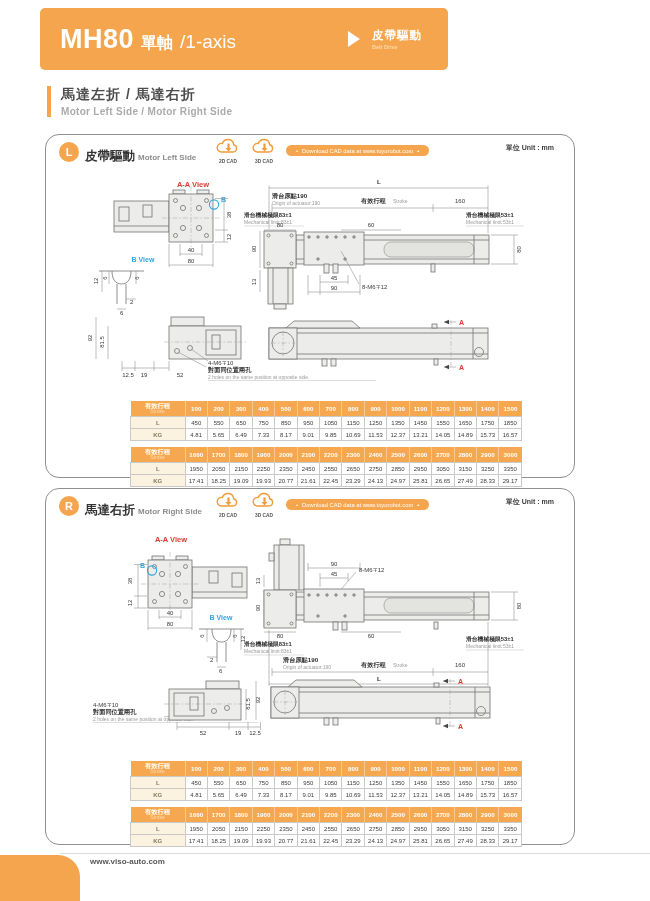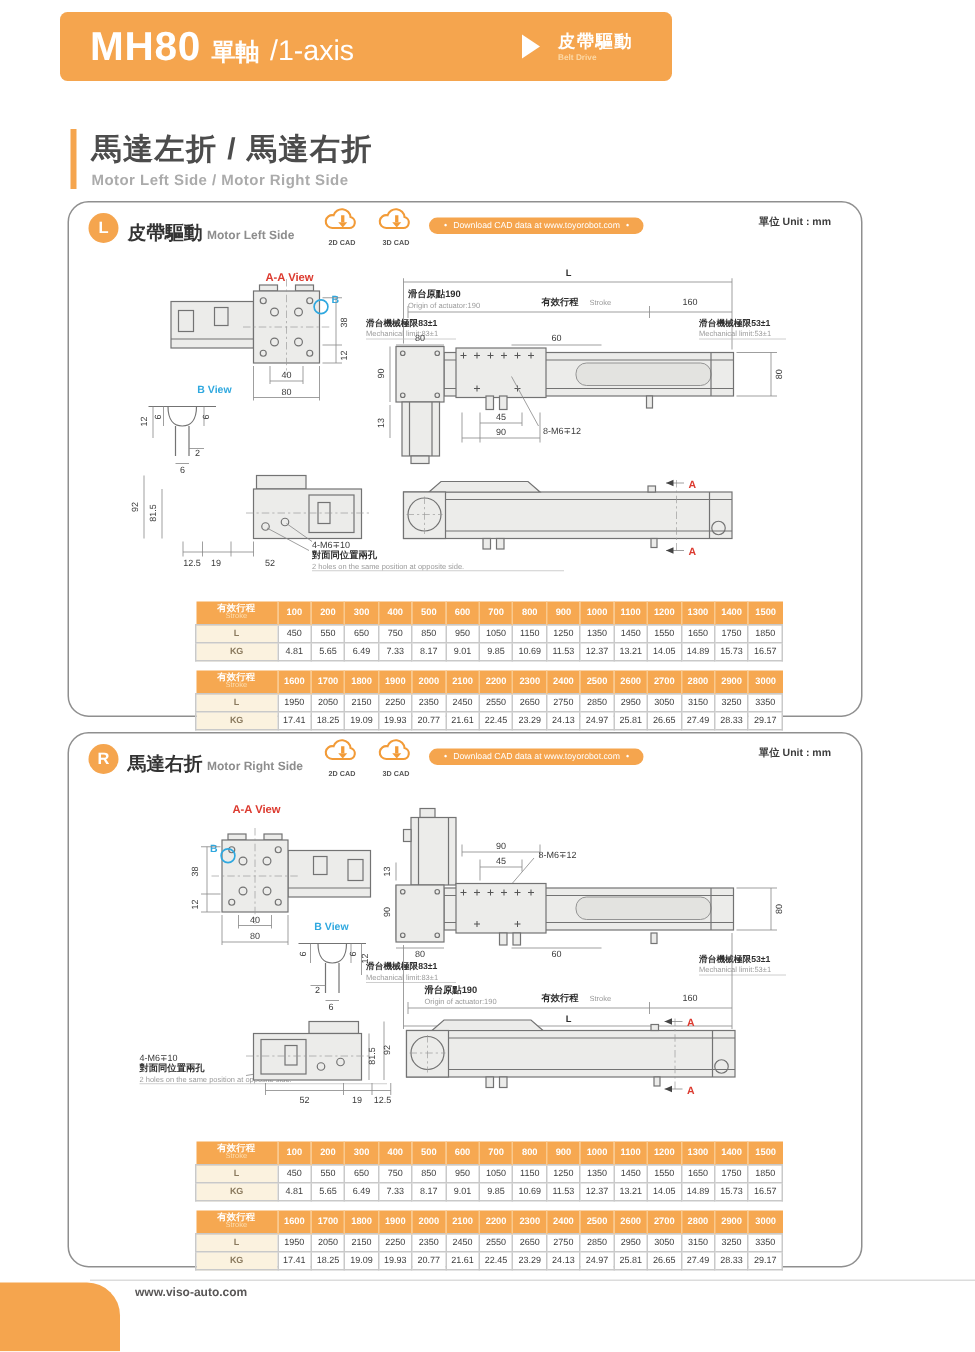--- a/index.html
+++ b/index.html
@@ -1,31 +1,31 @@
 <!DOCTYPE html>
 <html><head>
 <meta charset="utf-8">
 <style>
   html,body{margin:0;padding:0;background:#fff;}
   .page{position:relative;width:650px;height:901px;background:#fff;overflow:hidden;font-family:"Liberation Sans",sans-serif;}
 
   
-  .banner{position:absolute;left:40px;top:8px;width:408px;height:46px;background:#F5A54E;border-radius:5px;display:flex;align-items:center;justify-content:space-between;padding:0 20px;box-sizing:border-box;}
+  .banner{position:absolute;left:40px;top:8px;width:408px;height:62px;background:#F5A54E;border-radius:5px;display:flex;align-items:center;justify-content:space-between;padding:0 20px;box-sizing:border-box;}
   .banner-title{color:#fff;display:flex;align-items:baseline;gap:7px;}
   .model{font-size:27px;font-weight:bold;letter-spacing:.5px;}
   .series-zh{font-size:16px;font-weight:bold;}
   .series-en{font-size:19px;font-weight:normal;}
   .banner-badge{display:flex;align-items:center;gap:12px;color:#fff;margin-right:6px;}
   .tri{width:0;height:0;border-left:12px solid #fff;border-top:8px solid transparent;border-bottom:8px solid transparent;}
   .badge-zh{font-size:11.5px;font-weight:bold;letter-spacing:1px;}
   .badge-en{font-size:5.5px;color:#FCD9A6;font-weight:bold;margin-top:1px;}
 
   
   .section-head{position:absolute;left:47px;top:86px;border-left:4px solid #F5A54E;padding-left:10px;}
-  .section-head h2{margin:0;font-size:20px;font-weight:bold;color:#4c4c4c;letter-spacing:1px;}
+  .section-head h2{margin:0;font-size:14px;font-weight:bold;color:#4c4c4c;letter-spacing:1px;}
   .section-sub{font-size:10px;color:#ABABAB;font-weight:bold;margin-top:2px;letter-spacing:.3px;}
 
   
   .panel{position:absolute;left:45px;width:530px;border:1px solid #8f8f8f;border-radius:14px;background:#fff;box-sizing:border-box;}
   .panel--l{top:134px;height:344px;}
   .panel--r{top:488px;height:357px;}
   .unit{position:absolute;top:8px;right:20px;font-size:7px;color:#3c3c3c;font-weight:bold;}
   .badge-circle{position:absolute;left:13px;top:7px;width:20px;height:20px;border-radius:50%;background:#F5A54E;color:#fff;font-weight:bold;font-size:11px;display:flex;align-items:center;justify-content:center;}
   .ptitle{position:absolute;left:39px;top:11px;white-space:nowrap;}
   .ptitle .zh{font-size:12.5px;font-weight:bold;color:#333;}

